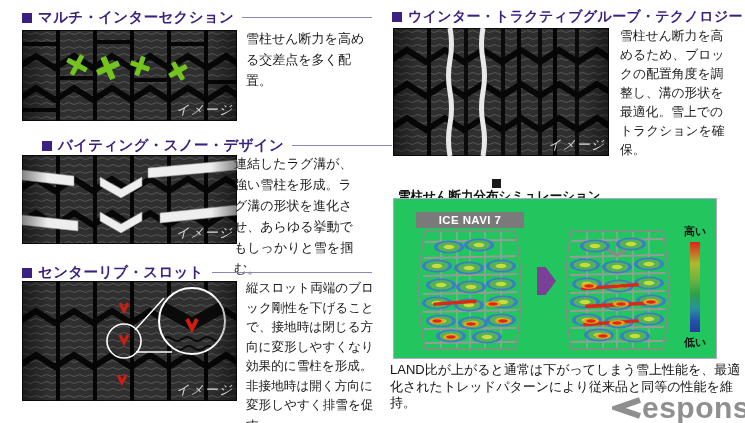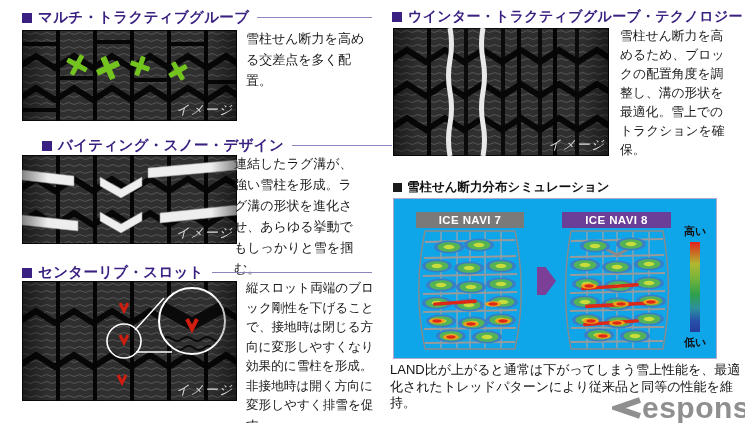--- a/index.html
+++ b/index.html
@@ -16,21 +16,21 @@
   
   figure.photo{position:absolute;margin:0;background:#0b0b0b;overflow:hidden;}
   figure.photo svg{display:block;width:100%;height:100%;}
   figure.photo figcaption{position:absolute;right:4px;bottom:2px;color:#d9d9d9;font-size:13px;font-style:italic;letter-spacing:1px;}
   
   .desc{position:absolute;margin:0;font-size:13px;line-height:21px;color:#1a1a1a;overflow-wrap:break-word;word-break:break-all;}
   .desc.tight{font-size:12.6px;line-height:19.5px;}
   
   .sim-head{position:absolute;display:flex;align-items:center;}
   .sim-title{margin:0 0 0 5px;font-size:12.5px;font-weight:600;color:#111;white-space:nowrap;}
-  .sim-box{position:absolute;left:393px;top:198px;width:322px;height:159px;border:1px solid #b5a8cf;background:#0ea5e9;}
+  .sim-box{position:absolute;left:393px;top:198px;width:322px;height:159px;border:1px solid #b5a8cf;background:#22c55e;}
   .navi-bar{position:absolute;height:16px;display:flex;align-items:center;justify-content:center;color:#fff;font-size:11.5px;font-weight:bold;letter-spacing:.4px;}
   .navi7{left:22px;top:13px;width:108px;background:#7a7a7a;}
   .navi8{left:168px;top:13px;width:109px;background:#6b3e97;}
   .sim-graphic{position:absolute;top:30px;width:124px;height:122px;}
   .sim-graphic svg{display:block;width:100%;height:100%;}
   .g7{left:13px;} .g8{left:161px;}
   .arrow{position:absolute;left:143px;top:68px;width:19px;height:28px;background:#7c3f97;
          clip-path:polygon(0 0,45% 0,100% 50%,45% 100%,0 100%);}
   .scale-label{position:absolute;font-size:11px;font-weight:bold;color:#111;}
   .scale-high{left:290px;top:25px;} .scale-low{left:290px;top:136px;}
@@ -41,21 +41,21 @@
   .watermark{position:absolute;left:612px;top:393px;display:flex;align-items:center;color:#8f8f8f;}
   .watermark .wordmark{font-size:30px;font-weight:bold;letter-spacing:.5px;line-height:1;}
 </style>
 </head>
 <body>
 
 <div id="canvas">
 
   <div class="sec-head" style="left:22px;top:8px;width:350px;">
     <span class="sq"></span>
-    <h2 class="sec-title">マルチ・トラクティブグルーブ</h2>
+    <h2 class="sec-title">マルチ・インターセクション</h2>
     <span class="rule"></span>
   </div>
 
   <figure class="photo" style="left:22px;top:30px;width:215px;height:91px;">
     <svg viewBox="0 0 215 91" preserveAspectRatio="none">
       <defs>
         <pattern id="s1" width="11" height="7" patternUnits="userSpaceOnUse">
           <rect width="11" height="7" fill="#2f2f2f"></rect>
           <path d="M0 3.5q2.75-2 5.5 0t5.5 0" stroke="#565656" stroke-width="1" fill="none"></path>
         </pattern>
@@ -263,28 +263,27 @@
         <path d="M57 0 q3 16 0 32 q-3 16 0 32 q3 16 0 32 q-3 16 0 32"></path>
         <path d="M90 0 q-3 16 0 32 q3 16 0 32 q-3 16 0 32 q3 16 0 32"></path>
       </g>
       <rect width="216" height="128" fill="url(#e1)"></rect>
     </svg>
     <figcaption>イメージ</figcaption>
   </figure>
 
   <p class="desc" style="left:620px;top:26px;width:110px;font-size:12.8px;line-height:19px;">雪柱せん断力を高めるため、ブロックの配置角度を調整し、溝の形状を最適化。雪上でのトラクションを確保。</p>
 
-  <div class="sim-head" style="left:393px;top:179px;">
+  <div class="sim-head" style="left:393px;top:179px;flex-direction:column;">
     <span class="sq black"></span>
     <h3 class="sim-title">雪柱せん断力分布シミュレーション</h3>
   </div>
 
   <div class="sim-box">
     <div class="navi-bar navi7">ICE NAVI 7</div>
-    <div class="navi-bar navi8">ICE NAVI 8</div>
 
     <div class="sim-graphic g7">
       <svg viewBox="0 0 124 122">
         <defs>
           <g id="bl7">
             <ellipse rx="15" ry="6.5" fill="#3a7fc6"></ellipse>
             <ellipse rx="11.5" ry="4.8" fill="#54b257"></ellipse>
             <ellipse rx="5.5" ry="2.2" fill="#c8dc3c"></ellipse>
           </g>
           <g id="hot7">

